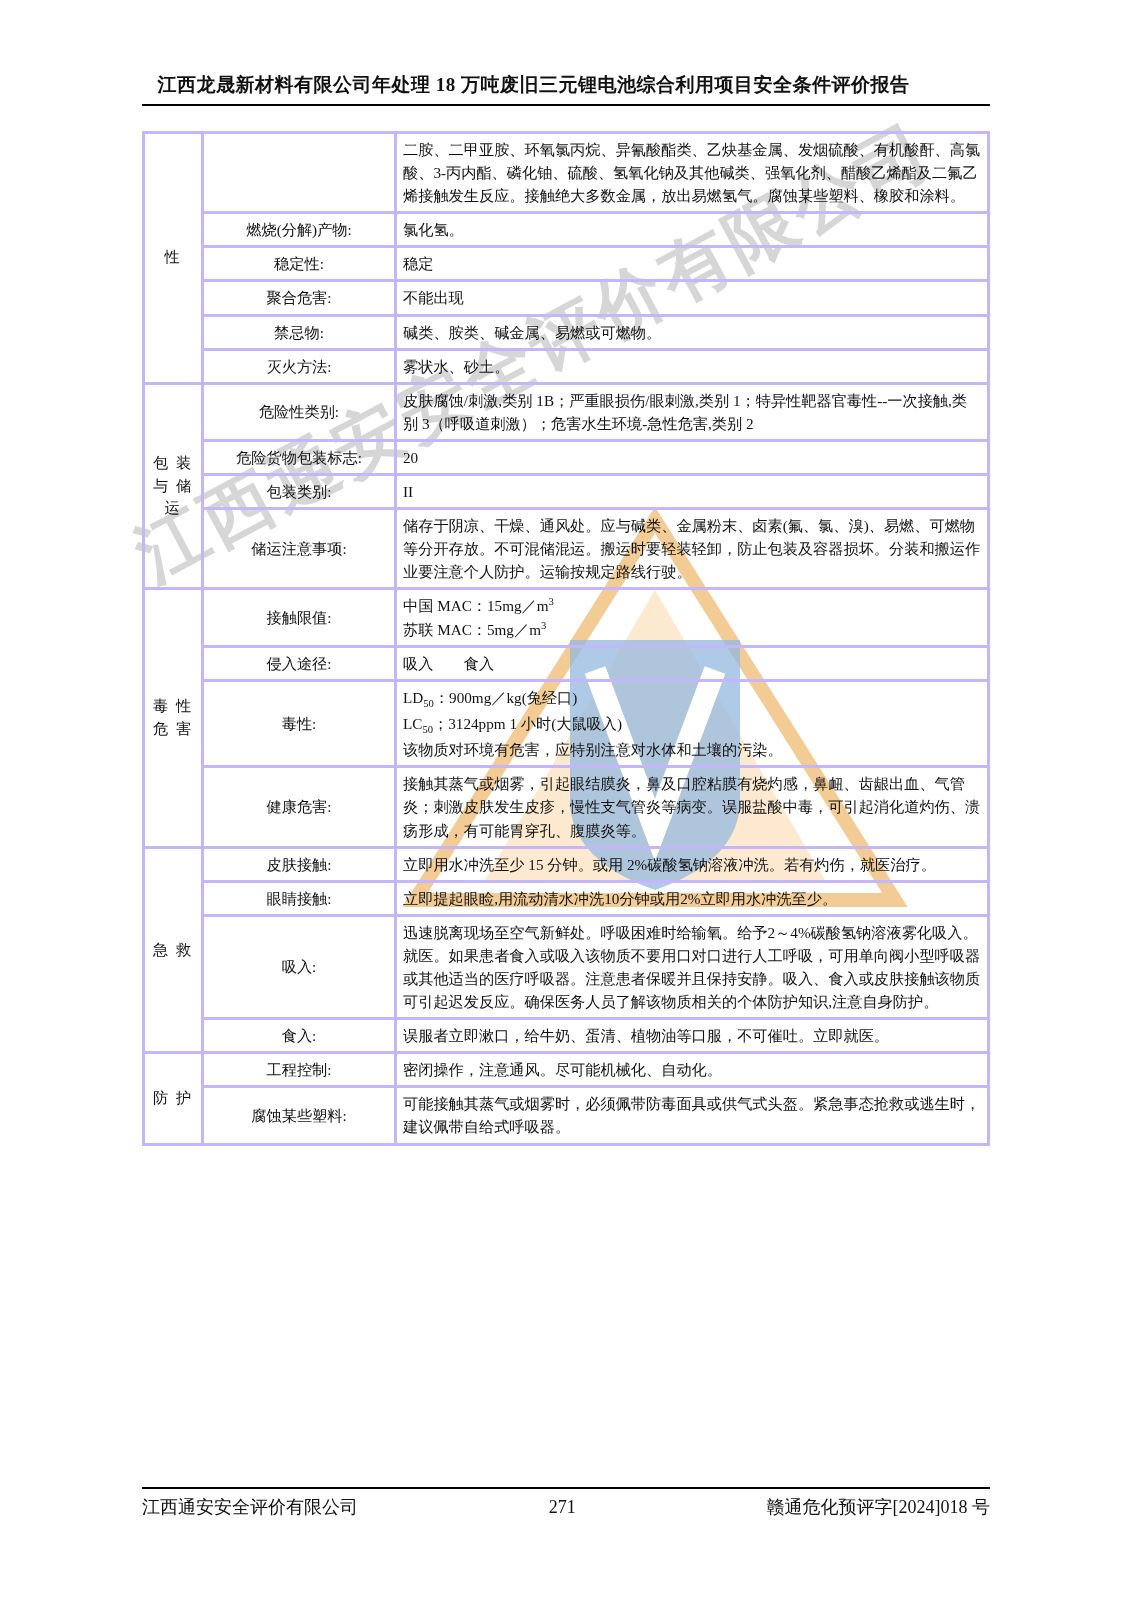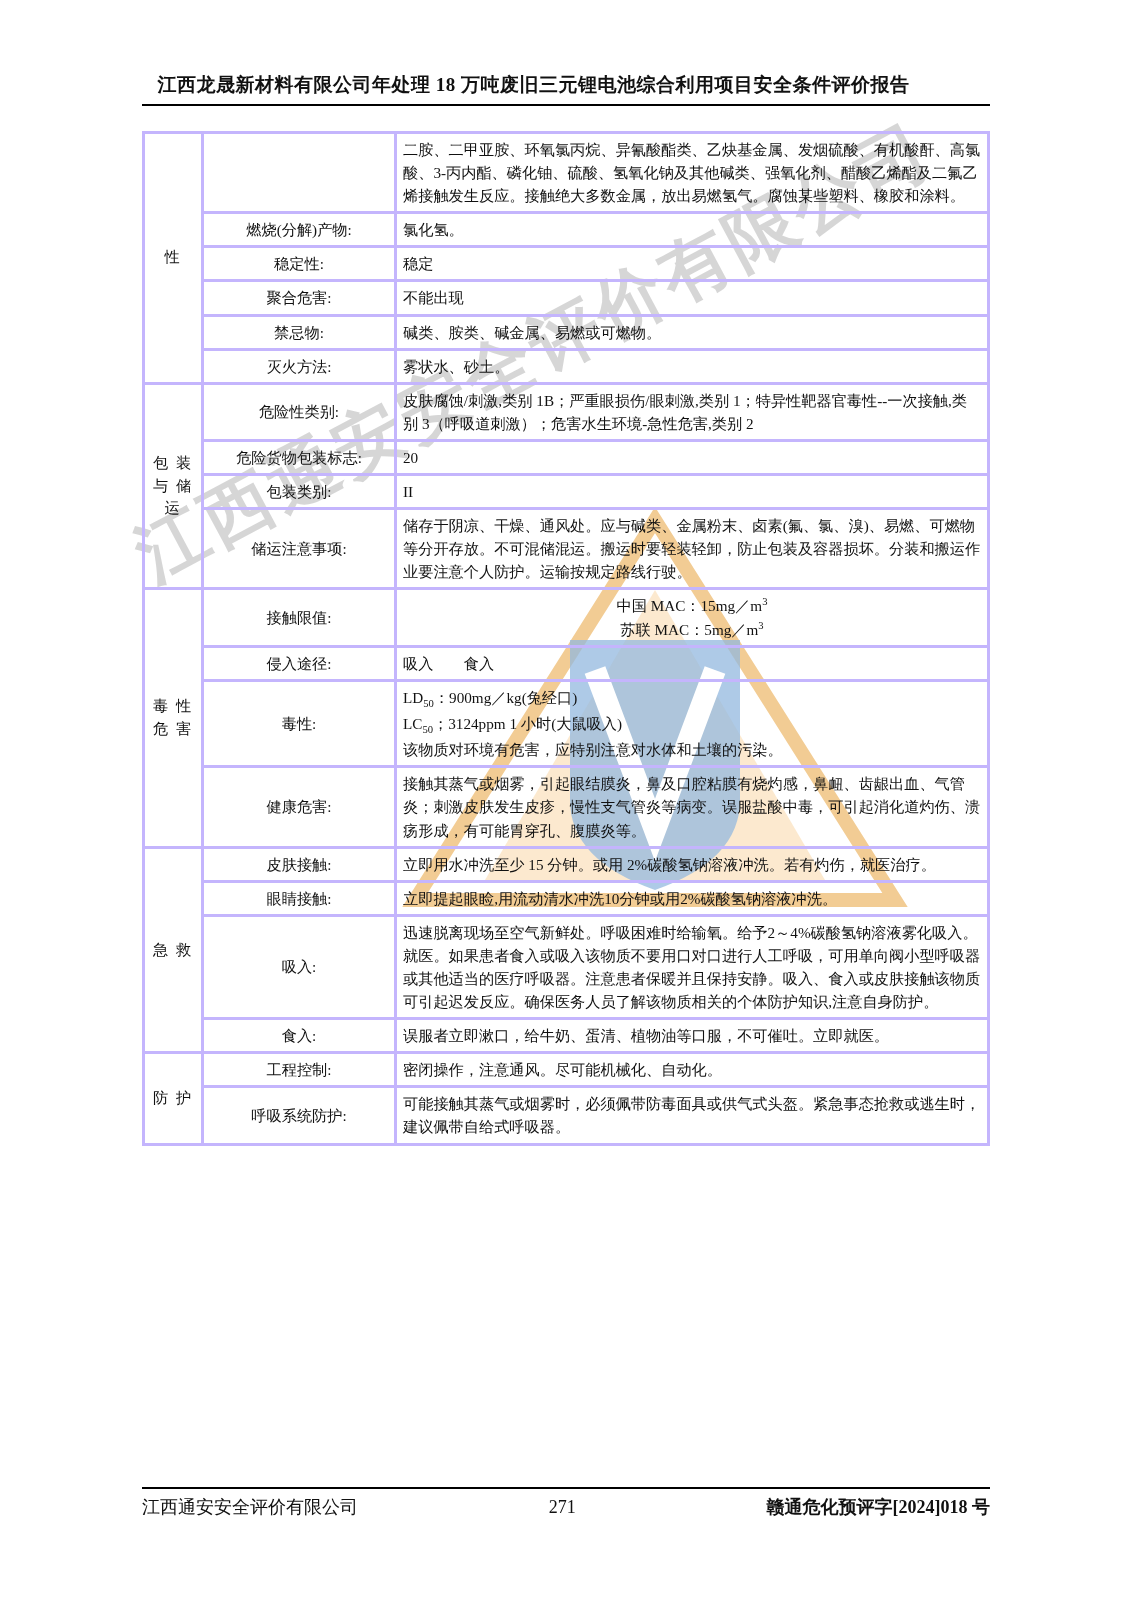--- a/index.html
+++ b/index.html
@@ -149,21 +149,21 @@
     margin-bottom: 6px;
   }
   .footer-row {
     display: flex;
     justify-content: space-between;
     align-items: center;
     font-size: 18px;
   }
   .footer-left { text-align: left; }
   .footer-center { text-align: right; }
-  .footer-right { text-align: left; font-weight: bold; }
+  .footer-right { text-align: left; }
 </style>
 </head>
 <body>
 
 <div class="page">
 
   <div class="watermark">
     <svg class="wm-logo" viewBox="0 0 520 430">
       <path d="M260 20 L500 400 L20 400 Z" fill="none" stroke="#e8a33d" stroke-width="14"></path>
       <path d="M260 90 L430 380 L90 380 Z" fill="#f4b860" opacity="0.55"></path>
@@ -228,21 +228,21 @@
         <tr>
           <td class="lbl">储运注意事项:</td>
           <td class="val">储存于阴凉、干燥、通风处。应与碱类、金属粉末、卤素(氟、氯、溴)、易燃、可燃物等分开存放。不可混储混运。搬运时要轻装轻卸，防止包装及容器损坏。分装和搬运作业要注意个人防护。运输按规定路线行驶。</td>
         </tr>
 
         <tr>
           <td class="cat" rowspan="4">
             <span class="vert">毒 性 危 害</span>
           </td>
           <td class="lbl">接触限值:</td>
-          <td class="val" style="white-space: pre-line; text-align: center;">中国 MAC：15mg／m<sup>3</sup>
+          <td class="val" style="white-space: pre-line;">中国 MAC：15mg／m<sup>3</sup>
 苏联 MAC：5mg／m<sup>3</sup></td>
         </tr>
         <tr>
           <td class="lbl">侵入途径:</td>
           <td class="val">吸入　　食入</td>
         </tr>
         <tr>
           <td class="lbl">毒性:</td>
           <td class="val" style="white-space: pre-line;">LD<sub>50</sub>：900mg／kg(兔经口)<br>LC<sub>50</sub>；3124ppm 1 小时(大鼠吸入)<br>该物质对环境有危害，应特别注意对水体和土壤的污染。</td>
         </tr>
@@ -253,40 +253,40 @@
 
         <tr>
           <td class="cat" rowspan="4">
             <span class="vert">急 救</span>
           </td>
           <td class="lbl">皮肤接触:</td>
           <td class="val">立即用水冲洗至少 15 分钟。或用 2%碳酸氢钠溶液冲洗。若有灼伤，就医治疗。</td>
         </tr>
         <tr>
           <td class="lbl">眼睛接触:</td>
-          <td class="val">立即提起眼睑,用流动清水冲洗10分钟或用2%碳酸氢钠溶液冲洗。</td>
+          <td class="val">立即提起眼睑,用流动清水冲洗10分钟或用2%立即用水冲洗至少。</td>
         </tr>
         <tr>
           <td class="lbl">吸入:</td>
           <td class="val">迅速脱离现场至空气新鲜处。呼吸困难时给输氧。给予2～4%碳酸氢钠溶液雾化吸入。就医。如果患者食入或吸入该物质不要用口对口进行人工呼吸，可用单向阀小型呼吸器或其他适当的医疗呼吸器。注意患者保暖并且保持安静。吸入、食入或皮肤接触该物质可引起迟发反应。确保医务人员了解该物质相关的个体防护知识,注意自身防护。</td>
         </tr>
         <tr>
           <td class="lbl">食入:</td>
           <td class="val">误服者立即漱口，给牛奶、蛋清、植物油等口服，不可催吐。立即就医。</td>
         </tr>
 
         <tr>
           <td class="cat" rowspan="2">
             <span class="vert">防 护</span>
           </td>
           <td class="lbl">工程控制:</td>
           <td class="val">密闭操作，注意通风。尽可能机械化、自动化。</td>
         </tr>
         <tr>
-          <td class="lbl">呼吸系统防护:</td>
+          <td class="lbl">腐蚀某些塑料:</td>
           <td class="val">可能接触其蒸气或烟雾时，必须佩带防毒面具或供气式头盔。紧急事态抢救或逃生时，建议佩带自给式呼吸器。</td>
         </tr>
       </tbody>
     </table>
   </div>
 
   <div class="doc-footer">
     <div class="footer-rule"></div>
     <div class="footer-row">
       <div class="footer-left">江西通安安全评价有限公司</div>

